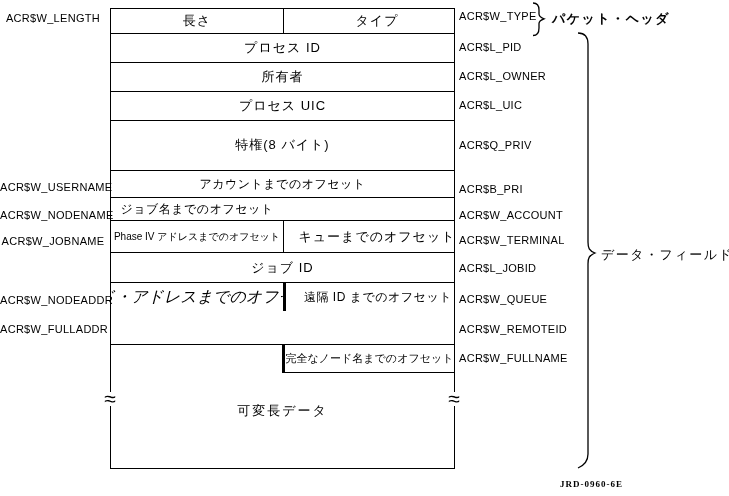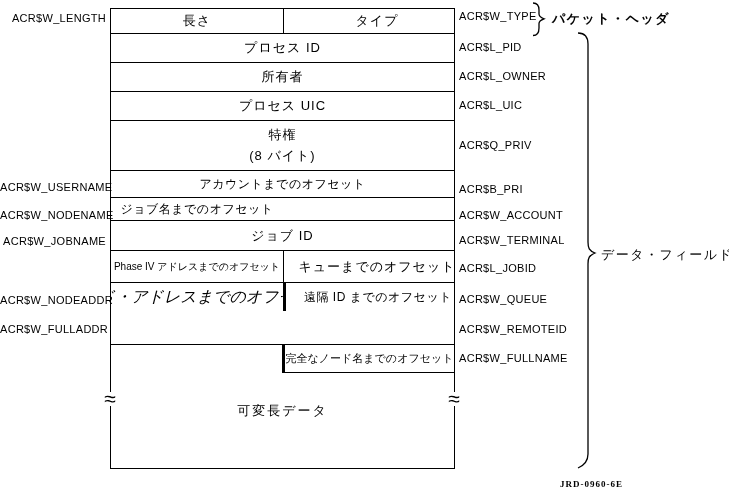--- a/index.html
+++ b/index.html
@@ -20,35 +20,35 @@
           overflow:hidden; }
   .cell + .cell { border-left:1px solid #000;padding-left:16px; }
   .cell.thickL { border-left:3px solid #000; }
   .c-half { width:172px; flex:none; }
   .c-mid  { width:88px; flex:none; }
   .c-rest { flex:1 1 auto; }
   .fz13 { font-size:13px; }
   .fz12 { font-size:12px; letter-spacing:0.5px; }
   .fz11 { font-size:16px; letter-spacing:0;font-style:italic; }
   .fz10 { font-size:10px; letter-spacing:0; }
-  .twoLine { flex-direction:column; line-height:1.55; }
+  .twoLine { flex-direction:row; line-height:1.55; }
 
   
   .fullname-cell { position:absolute; left:282px; top:345px; width:173px;
          height:28px; box-sizing:border-box; border-left:3px solid #000;
          border-right:1px solid #000; border-bottom:1px solid #000;
          display:flex; align-items:center; justify-content:center;
          font-size:11px; white-space:nowrap; }
 
   
   .vline { position:absolute; width:1px; background:#000; }
   .hline { position:absolute; height:1px; background:#000; }
 
   
-  .llabel { position:absolute; left:0; width:106px; text-align:right;
+  .llabel { position:absolute; left:0; width:106px; text-align:center;
             font-size:11px; letter-spacing:0.3px; white-space:nowrap; }
   .rlabel { position:absolute; left:459px; font-size:11px;
             letter-spacing:0.3px; white-space:nowrap; }
 
   
   .brace-label { position:absolute; font-size:13px; letter-spacing:1.5px;
                  white-space:nowrap; }
   .brace-svg { position:absolute; }
 
   
@@ -88,26 +88,26 @@
         <span>特権</span>
         <span>(8 バイト)</span>
       </div>
     </div>
     <div class="row" style="height:27px">
       <div class="cell c-rest fz12">アカウントまでのオフセット</div>
     </div>
     <div class="row" style="height:23px">
       <div class="cell c-half fz12">ジョブ名までのオフセット</div>
     </div>
-    <div class="row" style="height:30px">
-      <div class="cell c-rest fz13">ジョブ ID</div>
-    </div>
     <div class="row" style="height:32px">
       <div class="cell c-half fz10">Phase IV アドレスまでのオフセット</div>
       <div class="cell c-rest fz13">キューまでのオフセット</div>
+    </div>
+    <div class="row" style="height:30px">
+      <div class="cell c-rest fz13">ジョブ ID</div>
     </div>
     <div class="row last" style="height:28px">
       <div class="cell c-half fz11">ノード・アドレスまでのオフセット</div>
       <div class="cell c-rest fz12 thickL">遠隔 ID までのオフセット</div>
     </div>
   </div>
 
   <div class="fullname-cell">完全なノード名までのオフセット</div>
 
   <div class="vline" style="left:110px; top:345px; height:123px;"></div>

